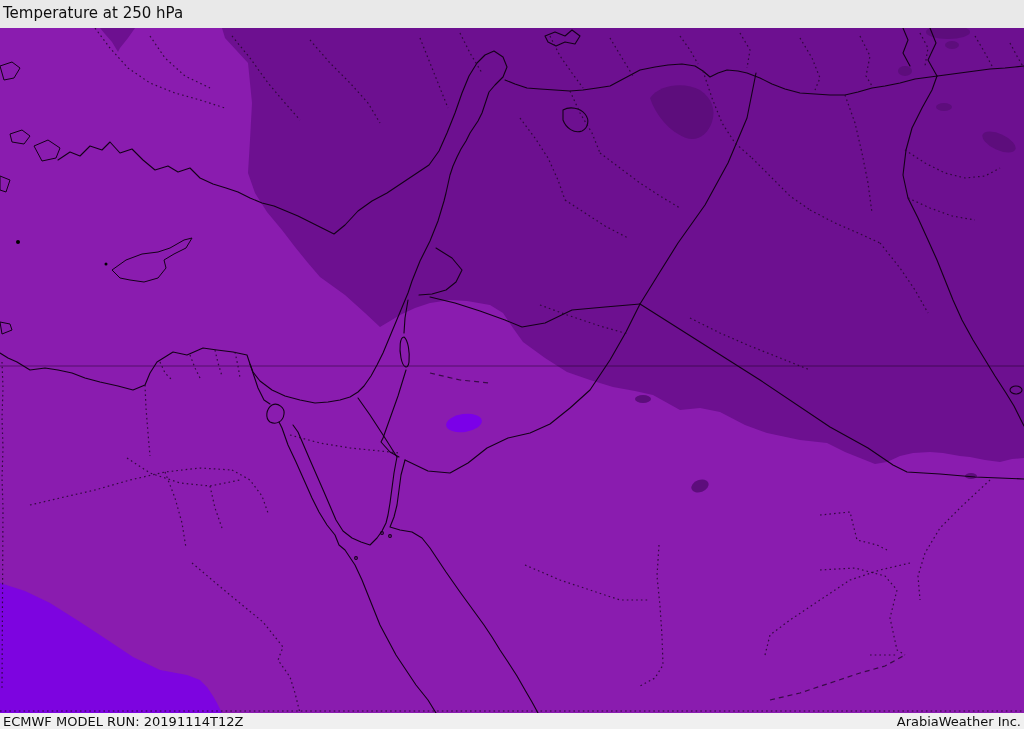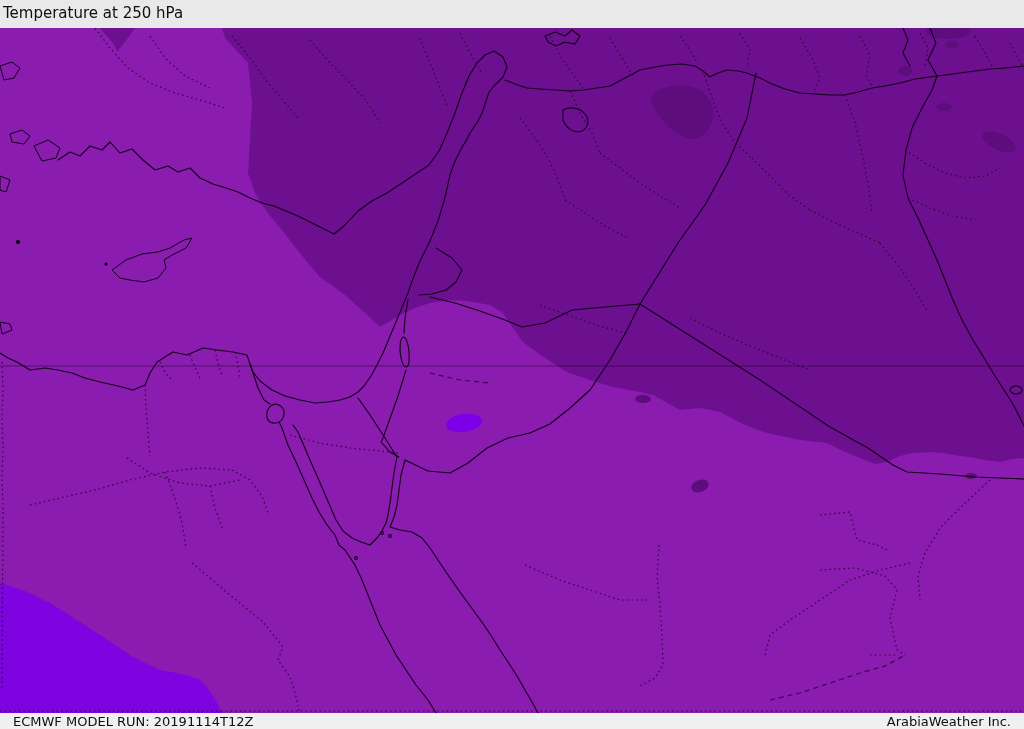--- a/index.html
+++ b/index.html
@@ -1,20 +1,20 @@
 <!DOCTYPE html>
 <html><head>
 <meta charset="utf-8">
 <style>
   html,body{margin:0;padding:0;width:1024px;height:729px;overflow:hidden;
     font-family:"DejaVu Sans","Liberation Sans",sans-serif;background:#fff;}
   .bar{position:absolute;left:0;width:1024px;display:flex;justify-content:space-between;
     align-items:center;box-sizing:border-box;color:#0f0f0f;}
   .bar.header{top:0;height:28px;background:#e9e9e9;font-size:15px;padding:0 4px 2px 3px;}
-  .bar.footer{top:713px;height:16px;background:#f0f0f0;font-size:13px;padding:0 13px;}
+  .bar.footer{top:713px;height:16px;background:#f0f0f0;font-size:13px;padding:0 3px;}
   .map-wrap{position:absolute;top:28px;left:0;width:1024px;height:685px;}
   svg{display:block;}
   .solid path, .solid ellipse, .solid circle{fill:none;stroke:#140018;stroke-width:1.1;
     stroke-linejoin:round;stroke-linecap:round;}
   .islands path{fill:none;stroke:#140018;stroke-width:1;}
   .dotted path{fill:none;stroke:#24062e;stroke-width:1.2;stroke-dasharray:1.6 3.1;stroke-linecap:butt;opacity:.85;}
   .dashed path{fill:none;stroke:#24062e;stroke-width:1.2;stroke-dasharray:5 4;opacity:.8;}
   .parallel{stroke-width:1;opacity:.45;}
 </style>
 </head>

